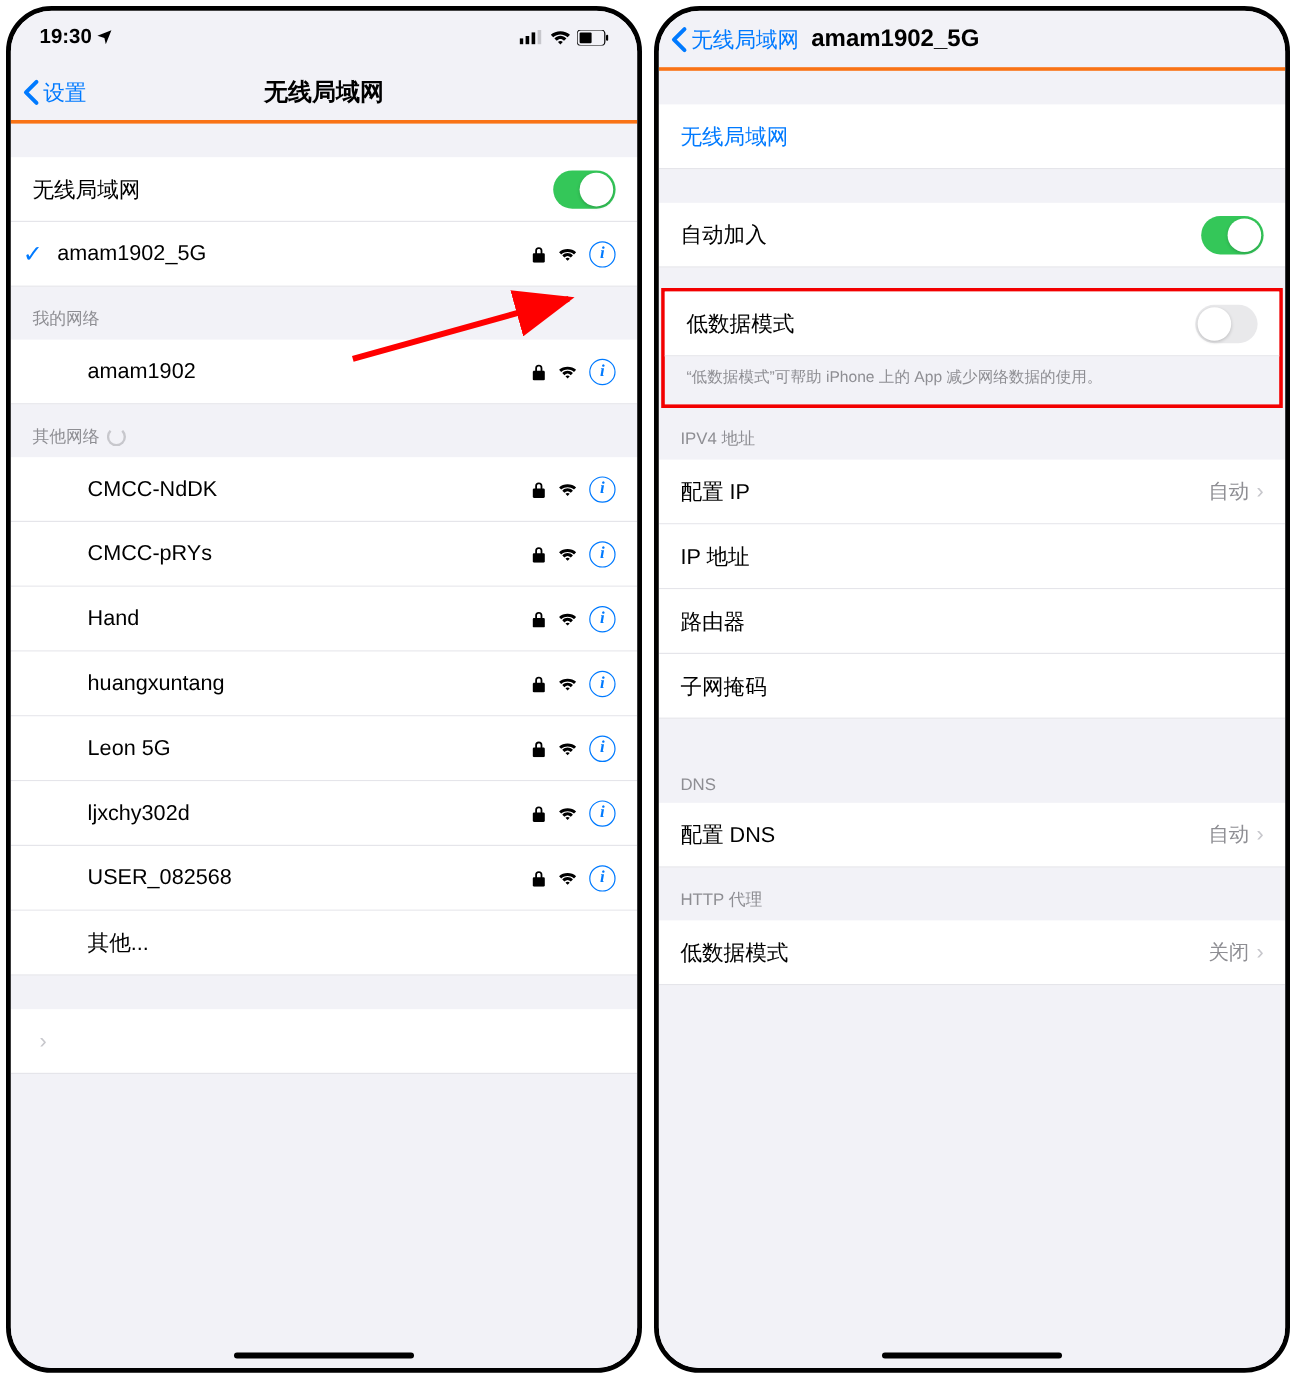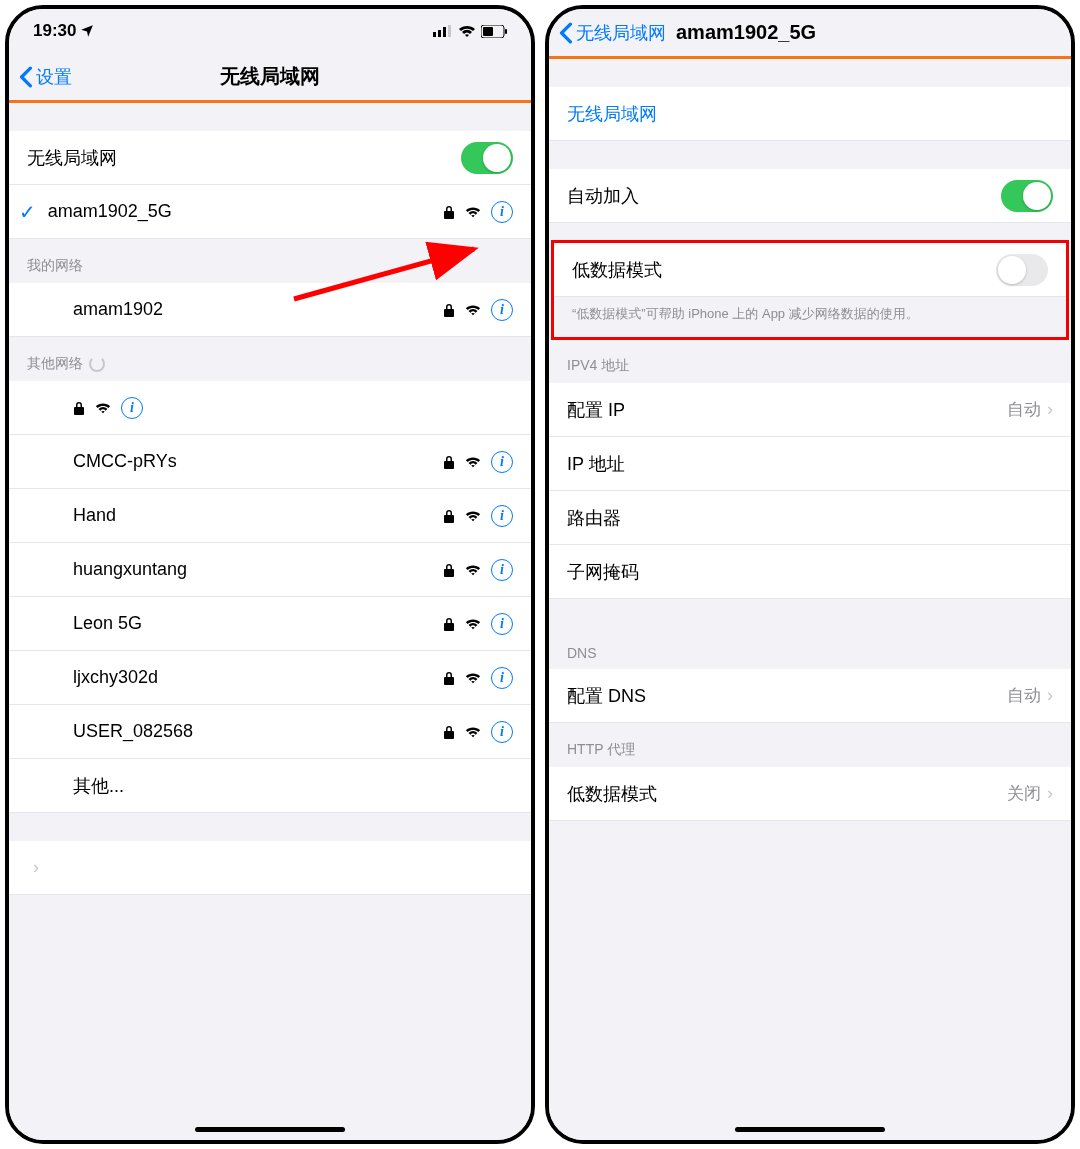--- a/index.html
+++ b/index.html
@@ -258,20 +258,21 @@
       </div>
     </div>
 
     <div class="section-header">
       <span>其他网络</span>
       <span class="spinner"></span>
     </div>
 
     <div id="other-networks-list">
         <div class="cell indent">
+          <span class="cell-label">CMCC-NdDK</span>
           <div class="right-icons">
             <svg class="lock-icon" viewBox="0 0 12 14" fill="#000">
               <path d="M3 6 V4 C3 2 4 1 6 1 C8 1 9 2 9 4 V6 H10 C10.5 6 11 6.5 11 7 V13 C11 13.5 10.5 14 10 14 H2 C1.5 14 1 13.5 1 13 V7 C1 6.5 1.5 6 2 6 Z M4.5 6 H7.5 V4 C7.5 3 7 2.5 6 2.5 C5 2.5 4.5 3 4.5 4 Z"></path>
             </svg>
             <svg class="wifi-mini" viewBox="0 0 18 14" fill="#000">
               <path d="M9 13 L11 11 C10 10 8 10 7 11 Z M4 8 C7 5 11 5 14 8 L12 10 C10 8 8 8 6 10 Z M1 5 C5 1 13 1 17 5 L15 7 C11 4 7 4 3 7 Z"></path>
             </svg>
             <div class="info-icon">i</div>
           </div>
         </div>

